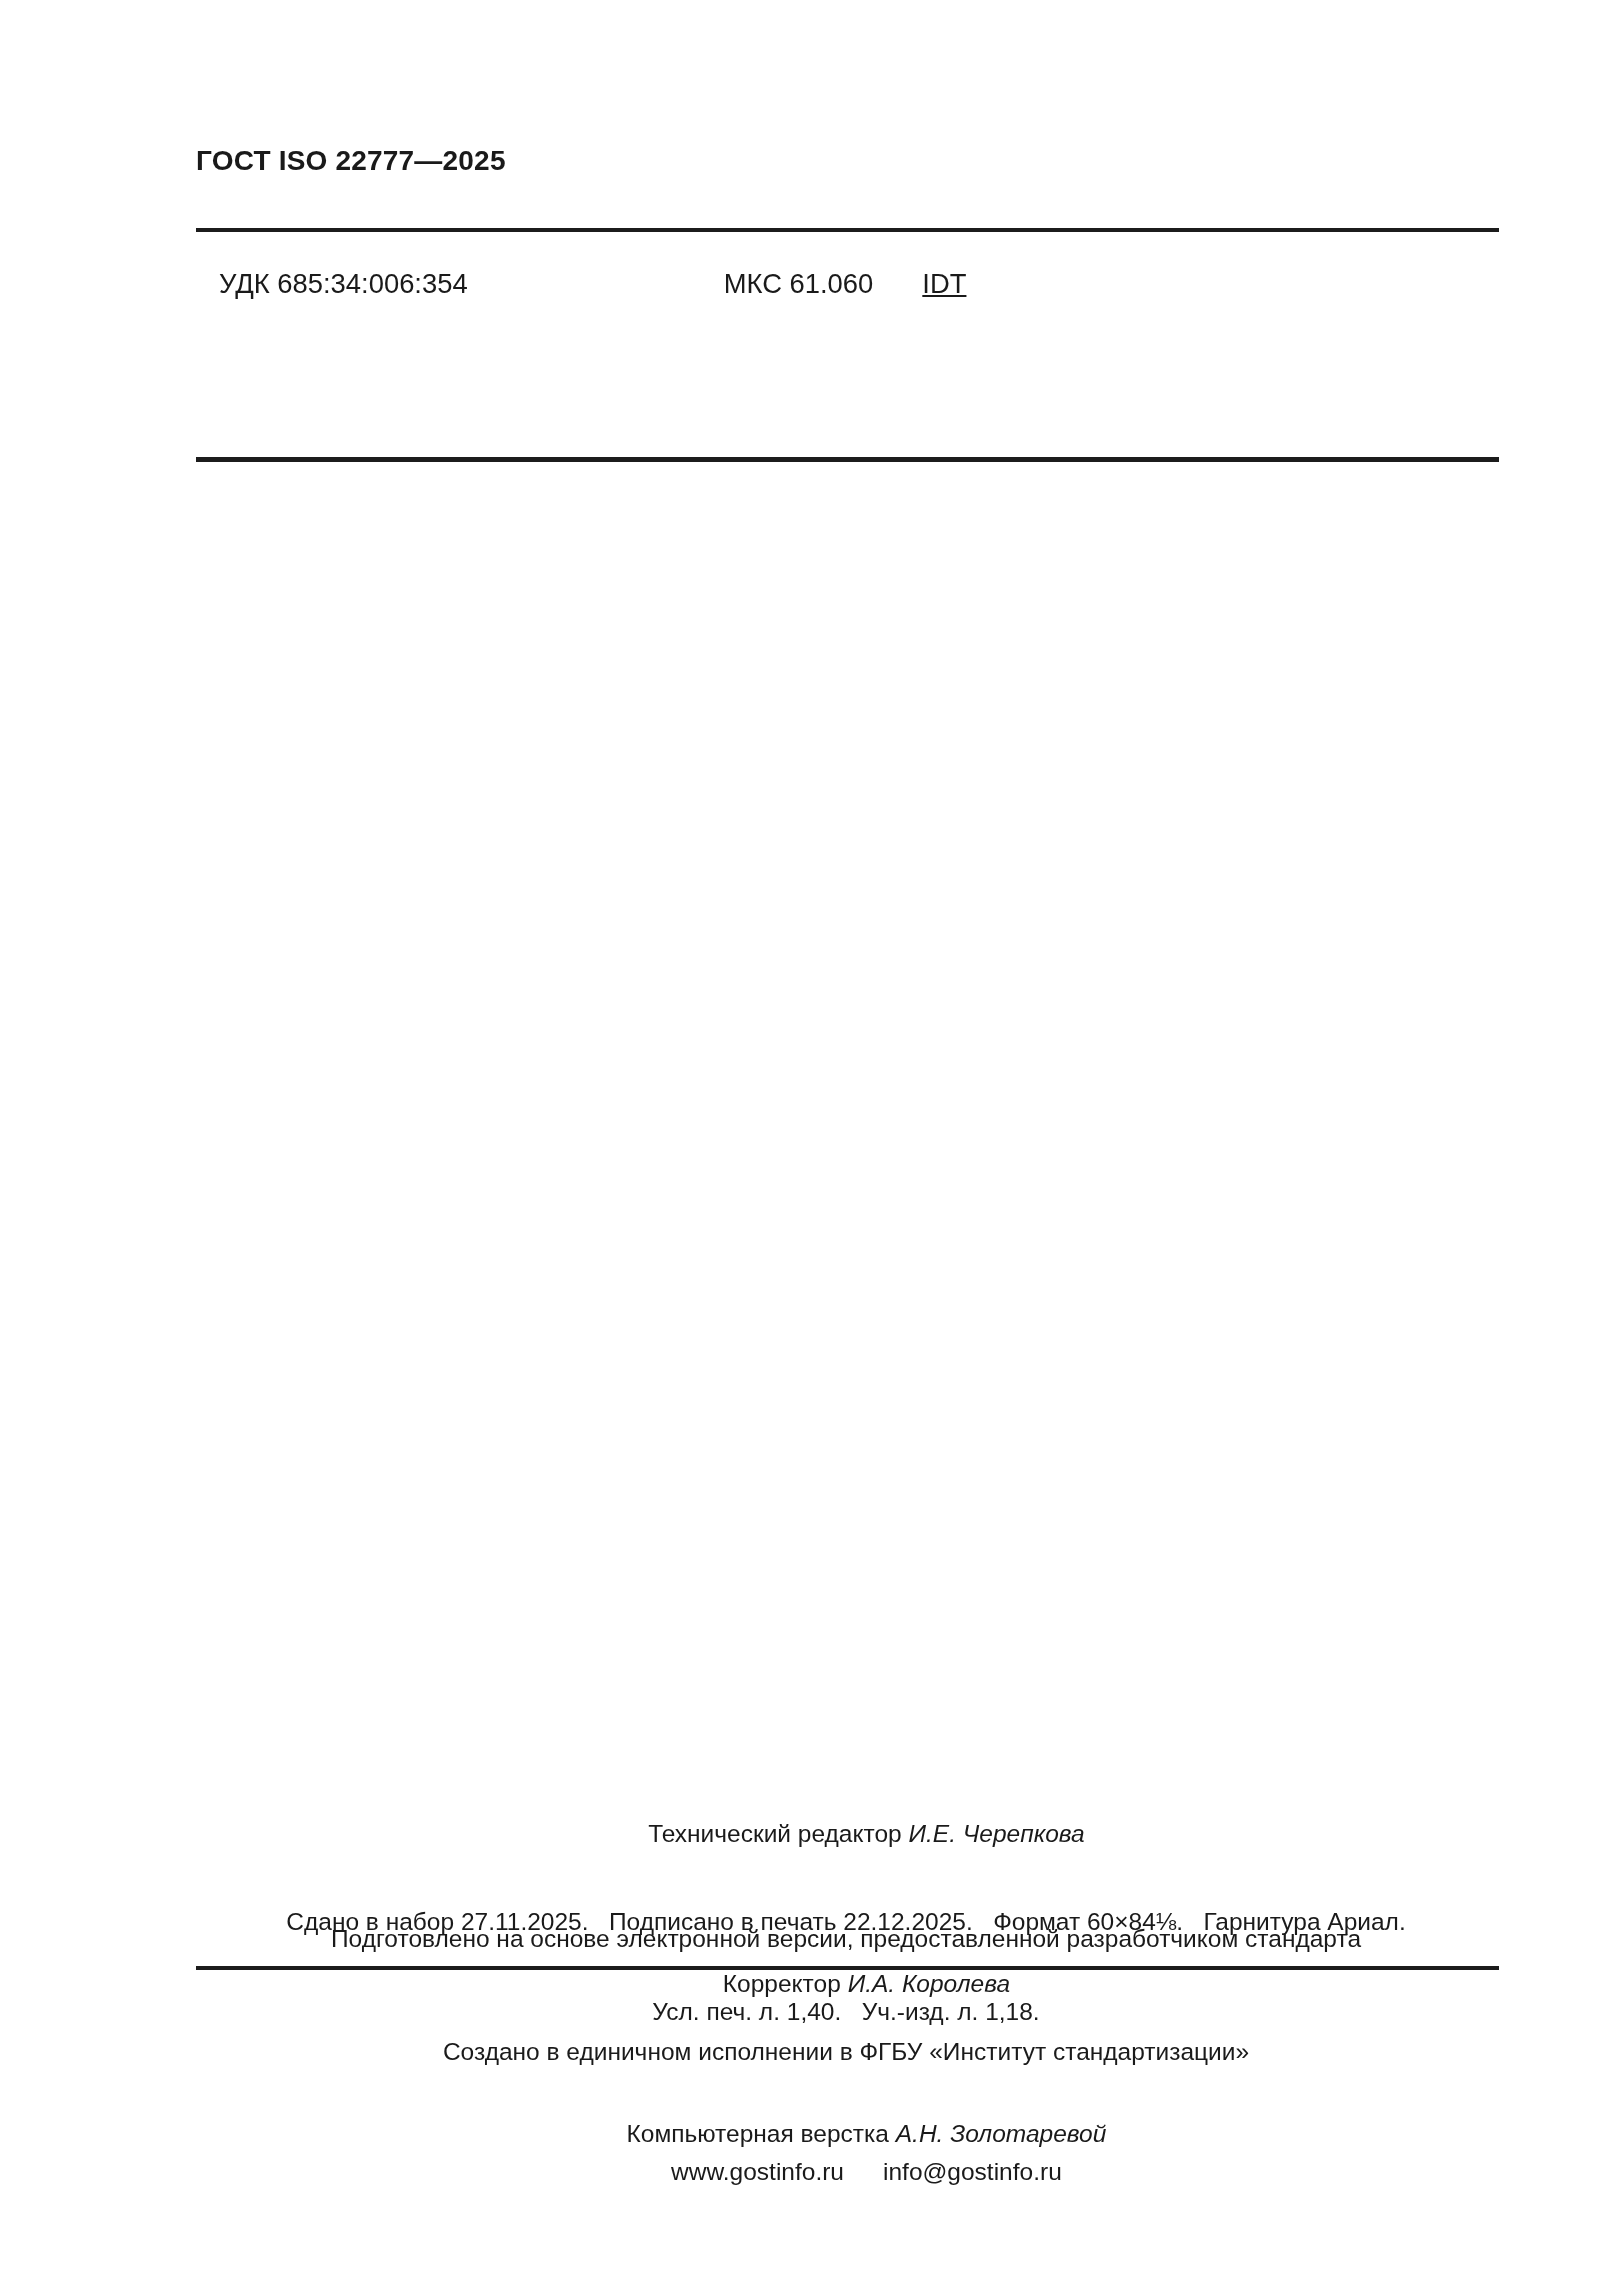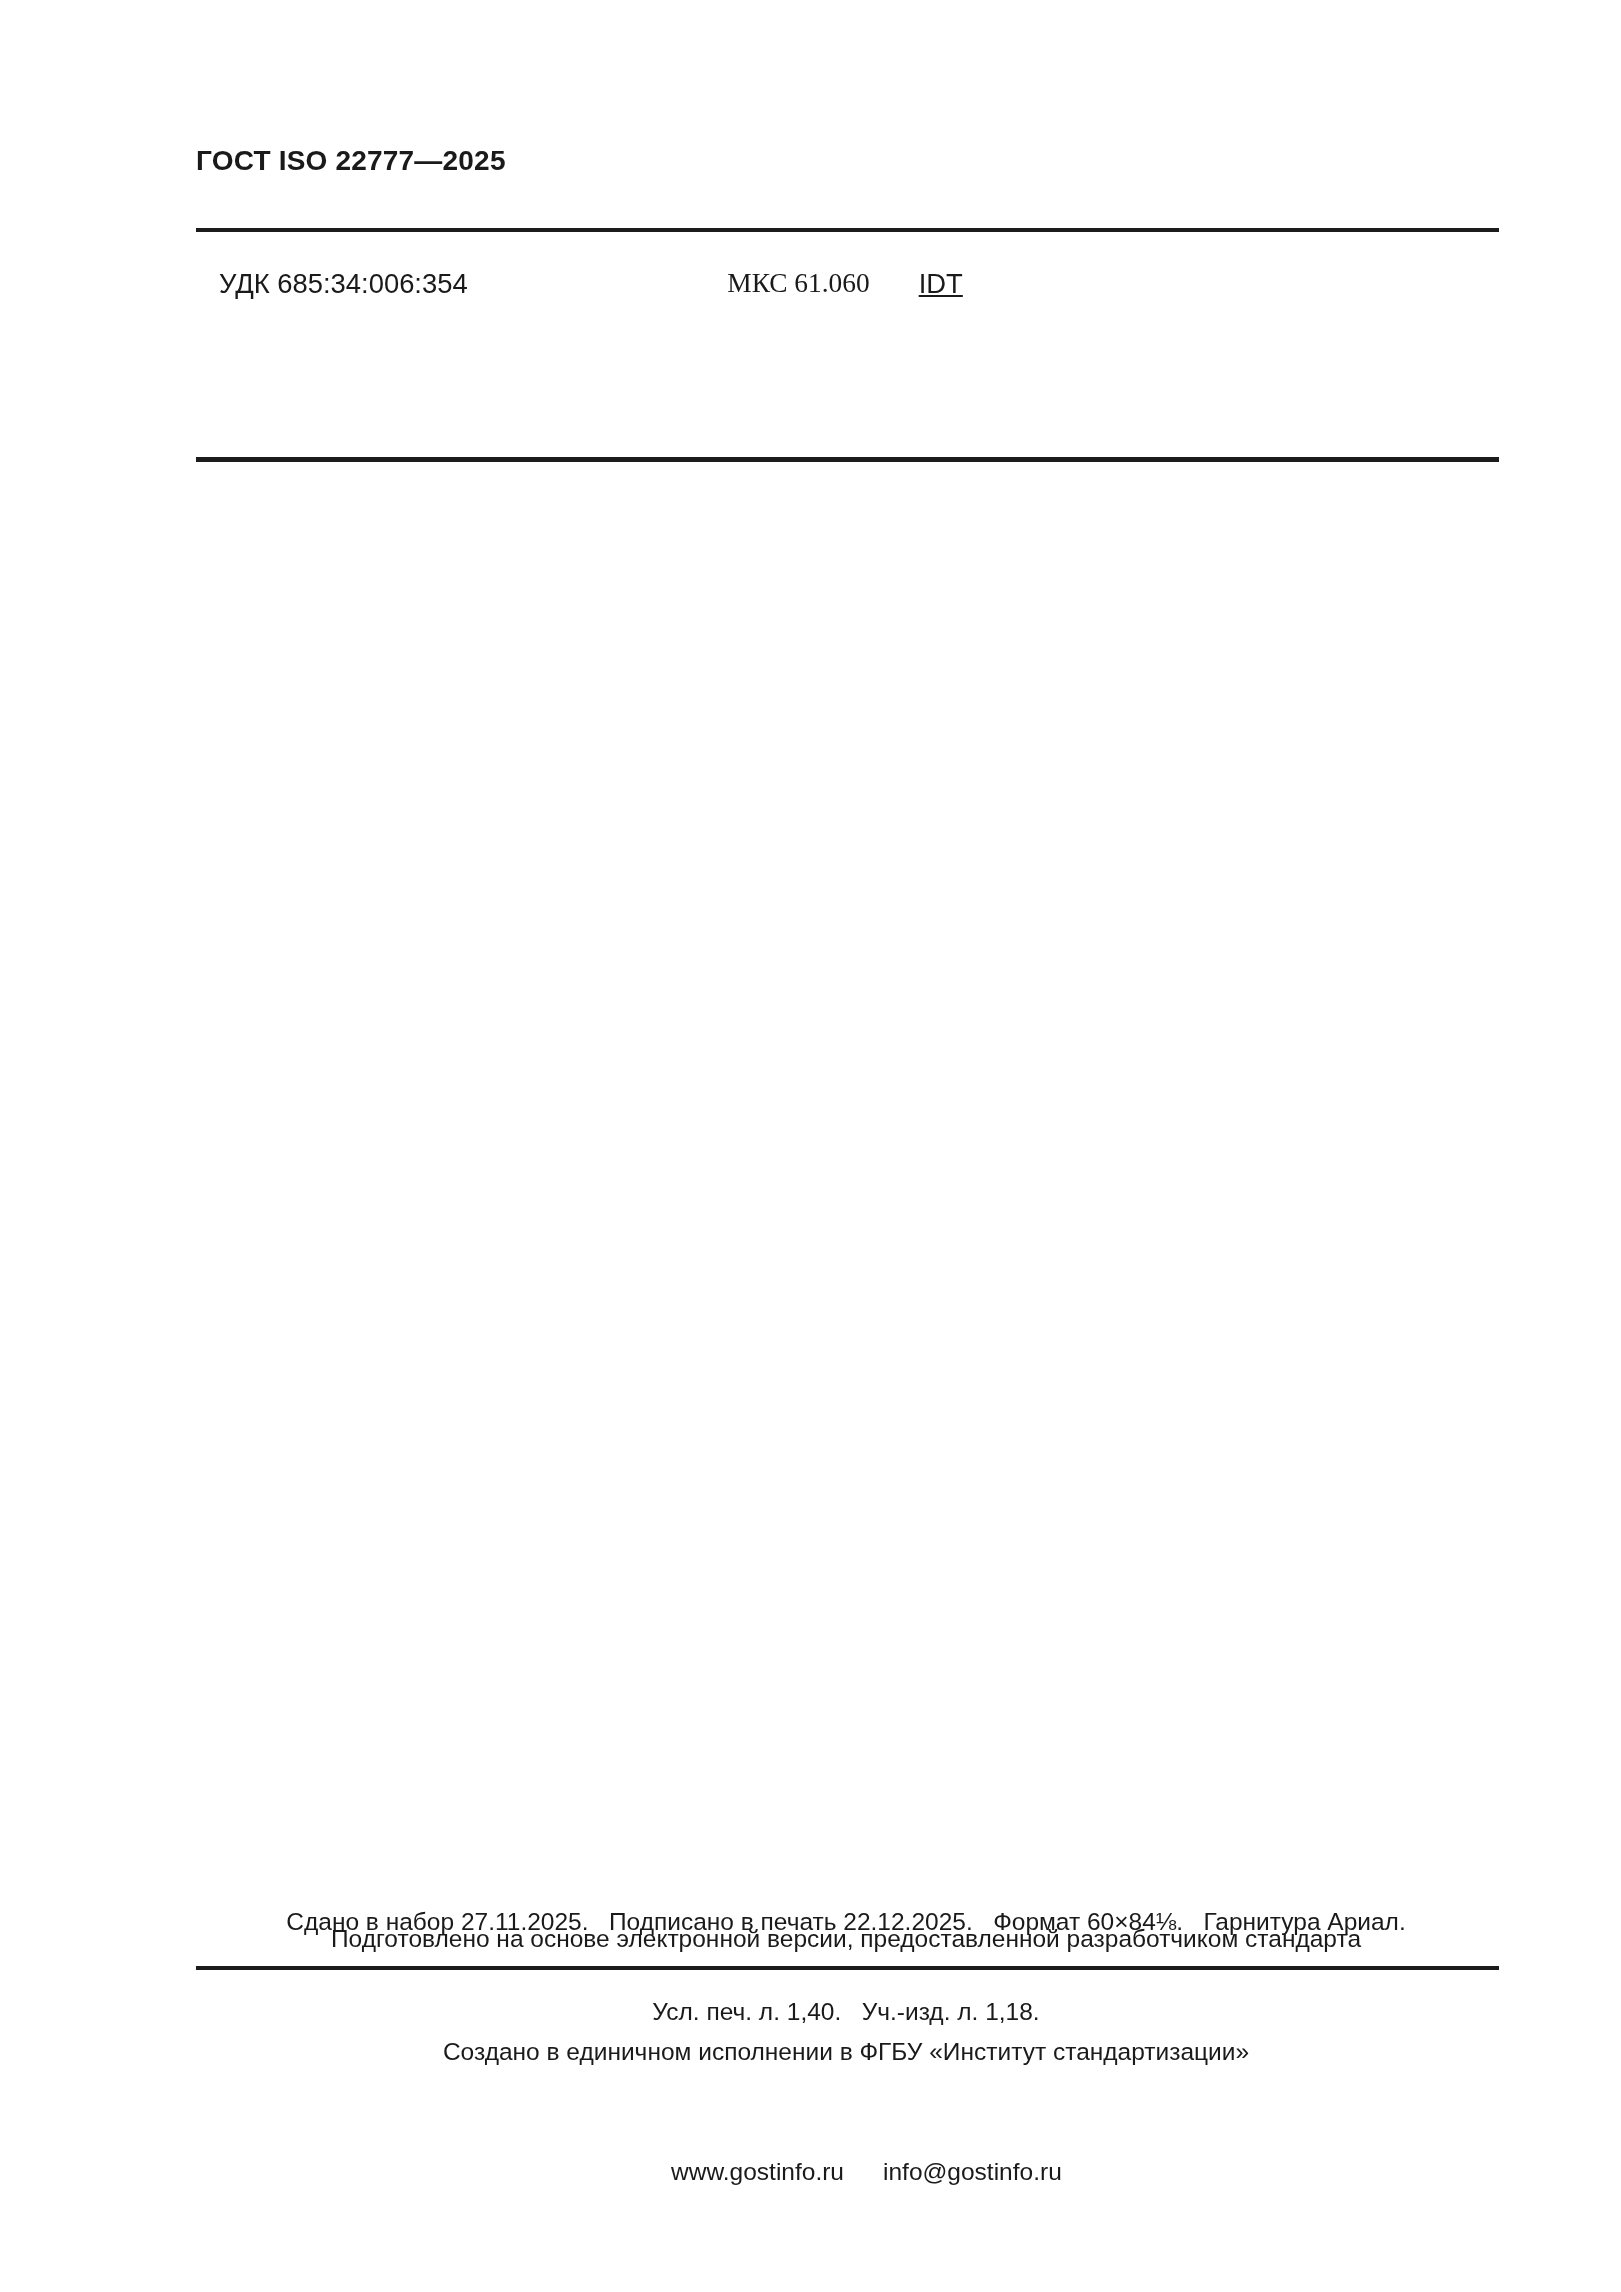--- a/index.html
+++ b/index.html
@@ -40,21 +40,21 @@
     position: absolute;
     left: 196px;
     right: 122px;
     top: 267px;
     display: grid;
     grid-template-columns: 1fr auto 1fr;
     font-size: 27.4px;
     line-height: 33px;
   }
   .meta-udk { text-align: left; margin-left: 23px; }
-  .meta-mks { transform: translateX(-49px); font-family: Liberation Serif, serif; }
+  .meta-mks { transform: translateX(-49px); }
   .meta-idt { text-align: left; text-decoration: underline; }
 
   .keywords {
     position: absolute;
     left: 196px;
     right: 122px;
     top: 365px;
     font-size: 27.4px;
     line-height: 40px;
     text-align: left;
@@ -90,20 +90,31 @@
 
   <div class="meta-row">
     <span class="meta-udk">УДК 685:34:006:354</span>
     <span class="meta-mks">МКС 61.060</span>
     <span class="meta-idt">IDT</span>
   </div>
 
 
   <div class="rule rule-mid"></div>
 
+  <div class="centered-block staff-block">
+    <div>
+      <span class="staff-role">Технический редактор</span><span class="staff-name">И.Е. Черепкова</span>
+    </div>
+    <div>
+      <span class="staff-role">Корректор</span><span class="staff-name">И.А. Королева</span>
+    </div>
+    <div>
+      <span class="staff-role">Компьютерная верстка</span><span class="staff-name">А.Н. Золотаревой</span>
+    </div>
+  </div>
 
   <div class="centered-block print-block">
     <div>Сдано в набор 27.11.2025.   Подписано в печать 22.12.2025.   Формат 60×84⅛.   Гарнитура Ариал.</div>
     <div>Усл. печ. л. 1,40.   Уч.-изд. л. 1,18.</div>
   </div>
 
   <div class="centered-block prepared-note">Подготовлено на основе электронной версии, предоставленной разработчиком стандарта</div>
 
   <div class="rule rule-bottom"></div>
 

